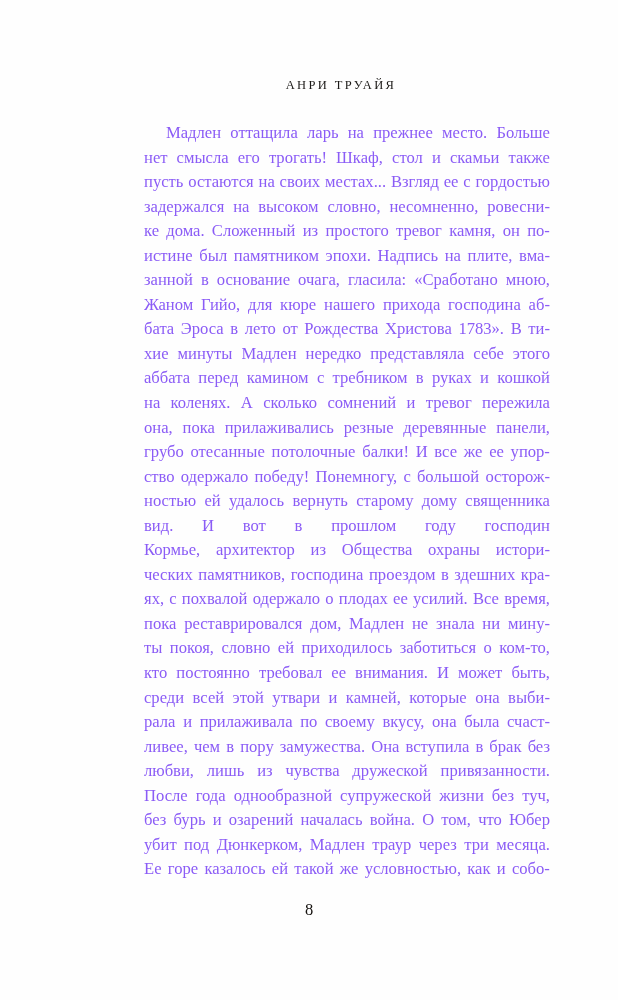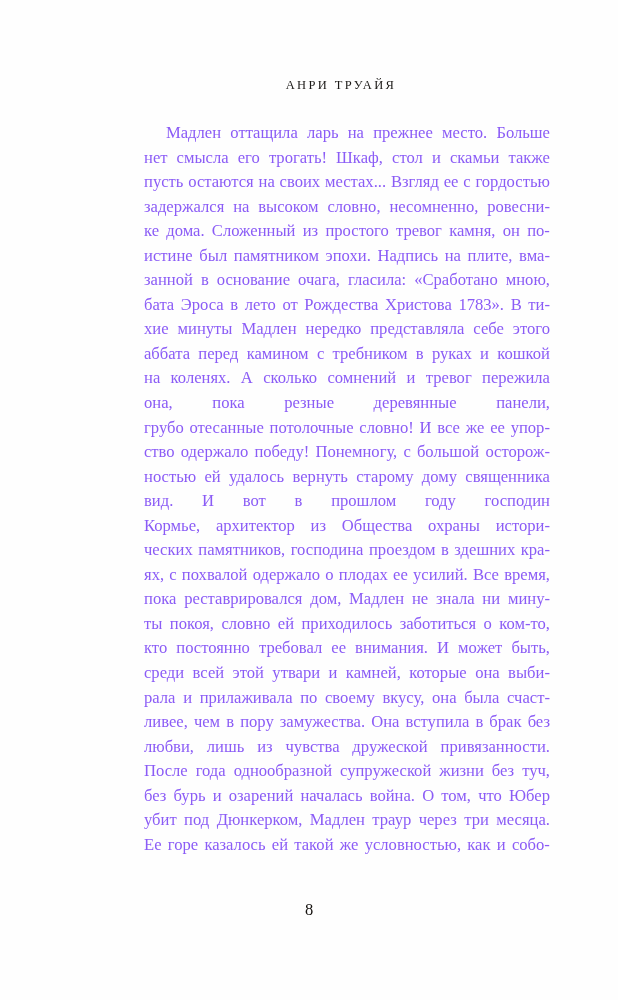--- a/index.html
+++ b/index.html
@@ -96,26 +96,27 @@
   <div class="running-head">АНРИ ТРУАЙЯ</div>
 
   <div class="body-text">
       <div class="line just"><span><span class="indent"></span>Мадлен</span><span>оттащила</span><span>ларь</span><span>на</span><span>прежнее</span><span>место.</span><span>Больше</span></div>
       <div class="line just"><span>нет</span><span>смысла</span><span>его</span><span>трогать!</span><span>Шкаф,</span><span>стол</span><span>и</span><span>скамьи</span><span>также</span></div>
       <div class="line just"><span>пусть</span><span>остаются</span><span>на</span><span>своих</span><span>местах...</span><span>Взгляд</span><span>ее</span><span>с</span><span>гордостью</span></div>
       <div class="line just"><span>задержался</span><span>на</span><span>высоком</span><span>словно,</span><span>несомненно,</span><span>ровесни-</span></div>
       <div class="line just"><span>ке</span><span>дома.</span><span>Сложенный</span><span>из</span><span>простого</span><span>тревог</span><span>камня,</span><span>он</span><span>по-</span></div>
       <div class="line just"><span>истине</span><span>был</span><span>памятником</span><span>эпохи.</span><span>Надпись</span><span>на</span><span>плите,</span><span>вма-</span></div>
       <div class="line just"><span>занной</span><span>в</span><span>основание</span><span>очага,</span><span>гласила:</span><span>«Сработано</span><span>мною,</span></div>
+      <div class="line just"><span>Жаном</span><span>Гийо,</span><span>для</span><span>кюре</span><span>нашего</span><span>прихода</span><span>господина</span><span>аб-</span></div>
       <div class="line just"><span>бата</span><span>Эроса</span><span>в</span><span>лето</span><span>от</span><span>Рождества</span><span>Христова</span><span>1783».</span><span>В</span><span>ти-</span></div>
       <div class="line just"><span>хие</span><span>минуты</span><span>Мадлен</span><span>нередко</span><span>представляла</span><span>себе</span><span>этого</span></div>
       <div class="line just"><span>аббата</span><span>перед</span><span>камином</span><span>с</span><span>требником</span><span>в</span><span>руках</span><span>и</span><span>кошкой</span></div>
       <div class="line just"><span>на</span><span>коленях.</span><span>А</span><span>сколько</span><span>сомнений</span><span>и</span><span>тревог</span><span>пережила</span></div>
-      <div class="line just"><span>она,</span><span>пока</span><span>резные</span><span>деревянные</span><span>панели,</span></div>
-      <div class="line just"><span>грубо</span><span>отесанные</span><span>потолочные</span><span>словно!</span><span>И</span><span>все</span><span>же</span><span>ее</span><span>упор-</span></div>
+      <div class="line just"><span>она,</span><span>пока</span><span>прилаживались</span><span>резные</span><span>деревянные</span><span>панели,</span></div>
+      <div class="line just"><span>грубо</span><span>отесанные</span><span>потолочные</span><span>балки!</span><span>И</span><span>все</span><span>же</span><span>ее</span><span>упор-</span></div>
       <div class="line just"><span>ство</span><span>одержало</span><span>победу!</span><span>Понемногу,</span><span>с</span><span>большой</span><span>осторож-</span></div>
       <div class="line just"><span>ностью</span><span>ей</span><span>удалось</span><span>вернуть</span><span>старому</span><span>дому</span><span>священника</span></div>
       <div class="line just"><span>вид.</span><span>И</span><span>вот</span><span>в</span><span>прошлом</span><span>году</span><span>господин</span></div>
       <div class="line just"><span>Кормье,</span><span>архитектор</span><span>из</span><span>Общества</span><span>охраны</span><span>истори-</span></div>
       <div class="line just"><span>ческих</span><span>памятников,</span><span>господина</span><span>проездом</span><span>в</span><span>здешних</span><span>кра-</span></div>
       <div class="line just"><span>ях,</span><span>с</span><span>похвалой</span><span>одержало</span><span>о</span><span>плодах</span><span>ее</span><span>усилий.</span><span>Все</span><span>время,</span></div>
       <div class="line just"><span>пока</span><span>реставрировался</span><span>дом,</span><span>Мадлен</span><span>не</span><span>знала</span><span>ни</span><span>мину-</span></div>
       <div class="line just"><span>ты</span><span>покоя,</span><span>словно</span><span>ей</span><span>приходилось</span><span>заботиться</span><span>о</span><span>ком-то,</span></div>
       <div class="line just"><span>кто</span><span>постоянно</span><span>требовал</span><span>ее</span><span>внимания.</span><span>И</span><span>может</span><span>быть,</span></div>
       <div class="line just"><span>среди</span><span>всей</span><span>этой</span><span>утвари</span><span>и</span><span>камней,</span><span>которые</span><span>она</span><span>выби-</span></div>

